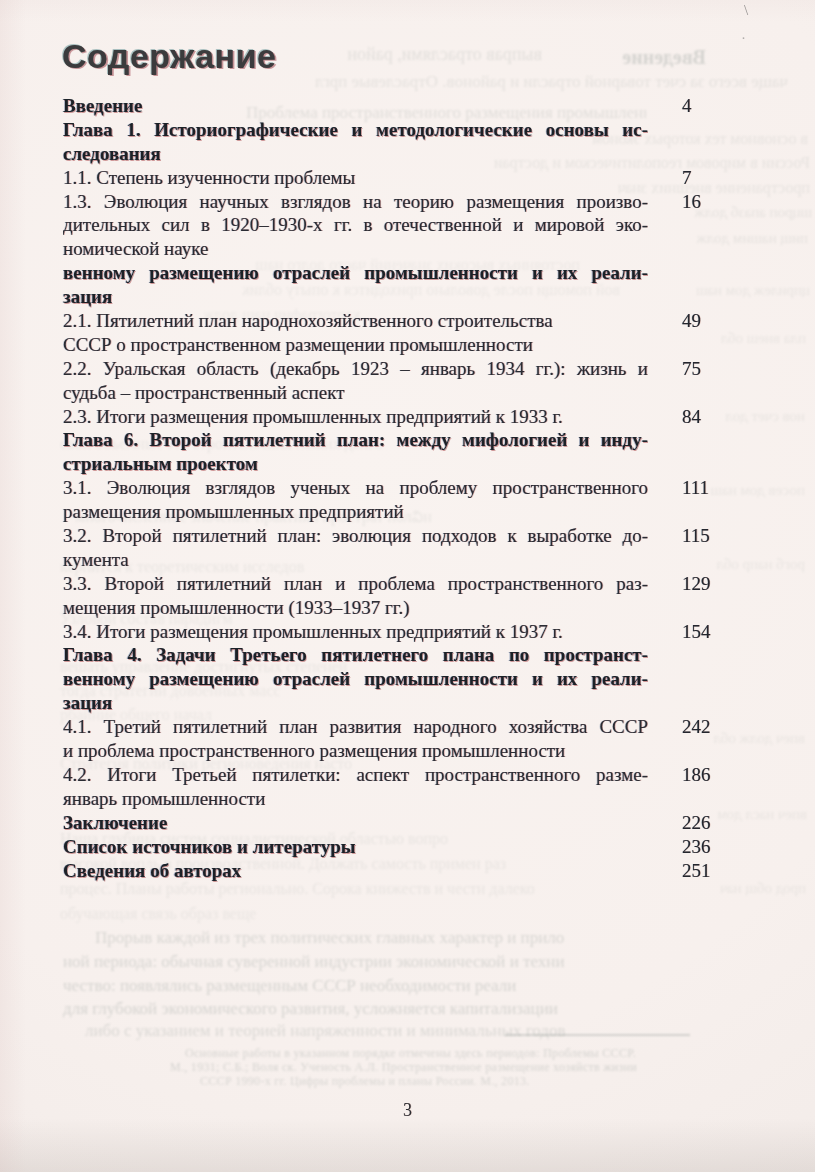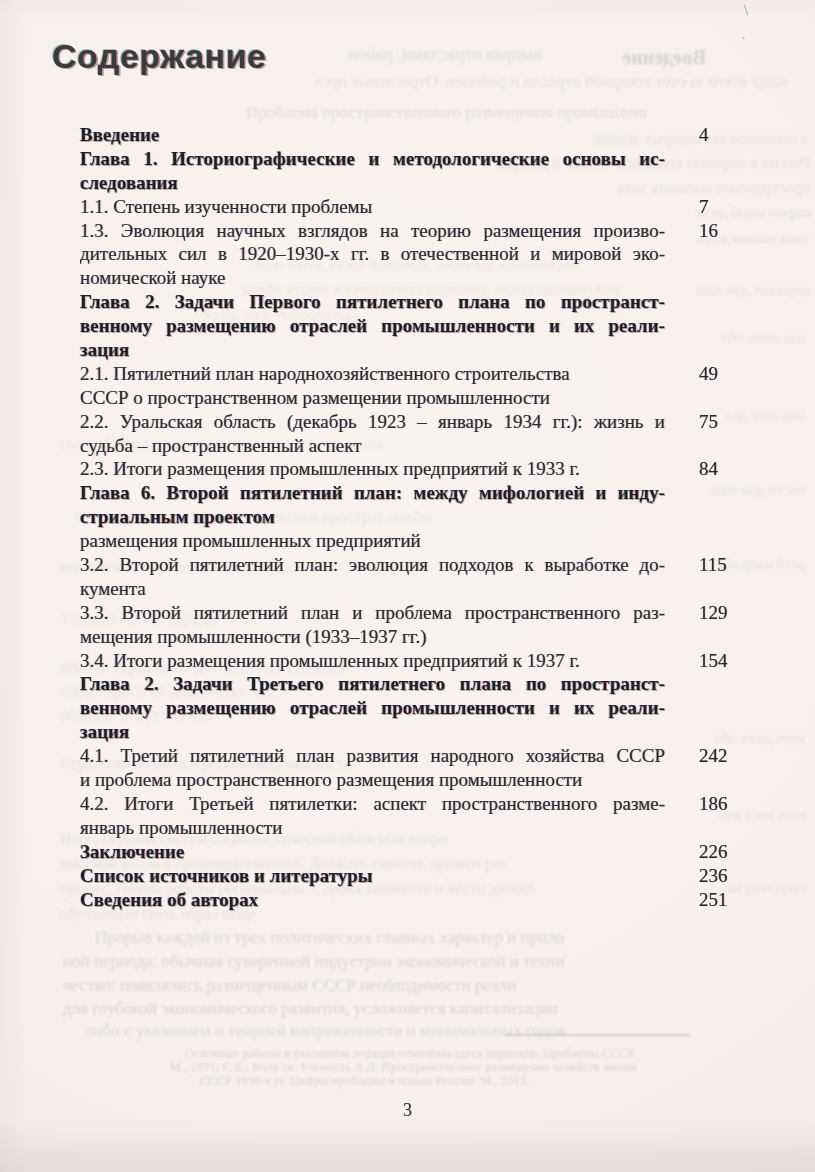--- a/index.html
+++ b/index.html
@@ -14,28 +14,28 @@
   }
   
   .page::before{
     content:"";position:absolute;inset:0;pointer-events:none;
     background:
       linear-gradient(90deg, rgba(214,186,184,.18) 0, rgba(214,186,184,0) 26px),
       linear-gradient(0deg, rgba(168,158,152,.22) 0, rgba(168,158,152,0) 54px),
       linear-gradient(180deg, rgba(221,201,199,.12) 0, rgba(221,201,199,0) 22px);
   }
   .title{
-    position:absolute;left:52px;top:37px;
+    position:absolute;left:62px;top:37px;
     font-family:"Liberation Sans", sans-serif;
     font-weight:bold;font-size:34px;letter-spacing:.5px;
     color:#3b3b3d;
     text-shadow:1.6px 1.2px 0 rgba(141,32,42,.42), -1.2px -.8px 0 rgba(8,96,104,.30), 0 0 1px rgba(60,60,60,.45);
   }
   .toc{
-    position:absolute;left:80px;top:94px;width:674px;margin-top:29px;
+    position:absolute;left:63px;top:94px;width:674px;
   }
   .toc-row{
     display:flex;align-items:flex-start;
     height:23.9px;line-height:23.9px;
     font-size:19px;color:#2a2c33;
   }
   .line-text{
     width:585px;flex:0 0 585px;
     white-space:nowrap;overflow:visible;
     text-shadow:.7px .4px 0 rgba(158,38,34,.34), -.7px -.3px 0 rgba(28,78,132,.26);
@@ -142,24 +142,20 @@
       </div>
       <div class="toc-row">
         <div class="line-text stretch">дительных сил в 1920–1930-х гг. в отечественной и мировой эко-</div>
         <div class="num"></div>
       </div>
       <div class="toc-row">
         <div class="line-text">номической науке</div>
         <div class="num"></div>
       </div>
       <div class="toc-row">
-        <div class="line-text bold stretch">Глава 2. Задачи Первого пятилетнего плана по пространст-</div>
-        <div class="num"></div>
-      </div>
-      <div class="toc-row">
         <div class="line-text bold stretch">венному размещению отраслей промышленности и их реали-</div>
         <div class="num"></div>
       </div>
       <div class="toc-row">
         <div class="line-text bold">зация</div>
         <div class="num"></div>
       </div>
       <div class="toc-row">
         <div class="line-text">2.1. Пятилетний план народнохозяйственного строительства</div>
         <div class="num">49</div>
@@ -182,20 +178,24 @@
       </div>
       <div class="toc-row">
         <div class="line-text bold stretch">Глава 6. Второй пятилетний план: между мифологией и инду-</div>
         <div class="num"></div>
       </div>
       <div class="toc-row">
         <div class="line-text bold">стриальным проектом</div>
         <div class="num"></div>
       </div>
       <div class="toc-row">
+        <div class="line-text stretch">3.1. Эволюция взглядов ученых на проблему пространственного</div>
+        <div class="num">111</div>
+      </div>
+      <div class="toc-row">
         <div class="line-text">размещения промышленных предприятий</div>
         <div class="num"></div>
       </div>
       <div class="toc-row">
         <div class="line-text stretch">3.2. Второй пятилетний план: эволюция подходов к выработке до-</div>
         <div class="num">115</div>
       </div>
       <div class="toc-row">
         <div class="line-text">кумента</div>
         <div class="num"></div>
@@ -206,21 +206,21 @@
       </div>
       <div class="toc-row">
         <div class="line-text">мещения промышленности (1933–1937 гг.)</div>
         <div class="num"></div>
       </div>
       <div class="toc-row">
         <div class="line-text">3.4. Итоги размещения промышленных предприятий к 1937 г.</div>
         <div class="num">154</div>
       </div>
       <div class="toc-row">
-        <div class="line-text bold stretch">Глава 2. Задачи Третьего пятилетнего плана по пространст-</div>
+        <div class="line-text bold stretch">Глава 4. Задачи Третьего пятилетнего плана по пространст-</div>
         <div class="num"></div>
       </div>
       <div class="toc-row">
         <div class="line-text bold stretch">венному размещению отраслей промышленности и их реали-</div>
         <div class="num"></div>
       </div>
       <div class="toc-row">
         <div class="line-text bold">зация</div>
         <div class="num"></div>
       </div>

